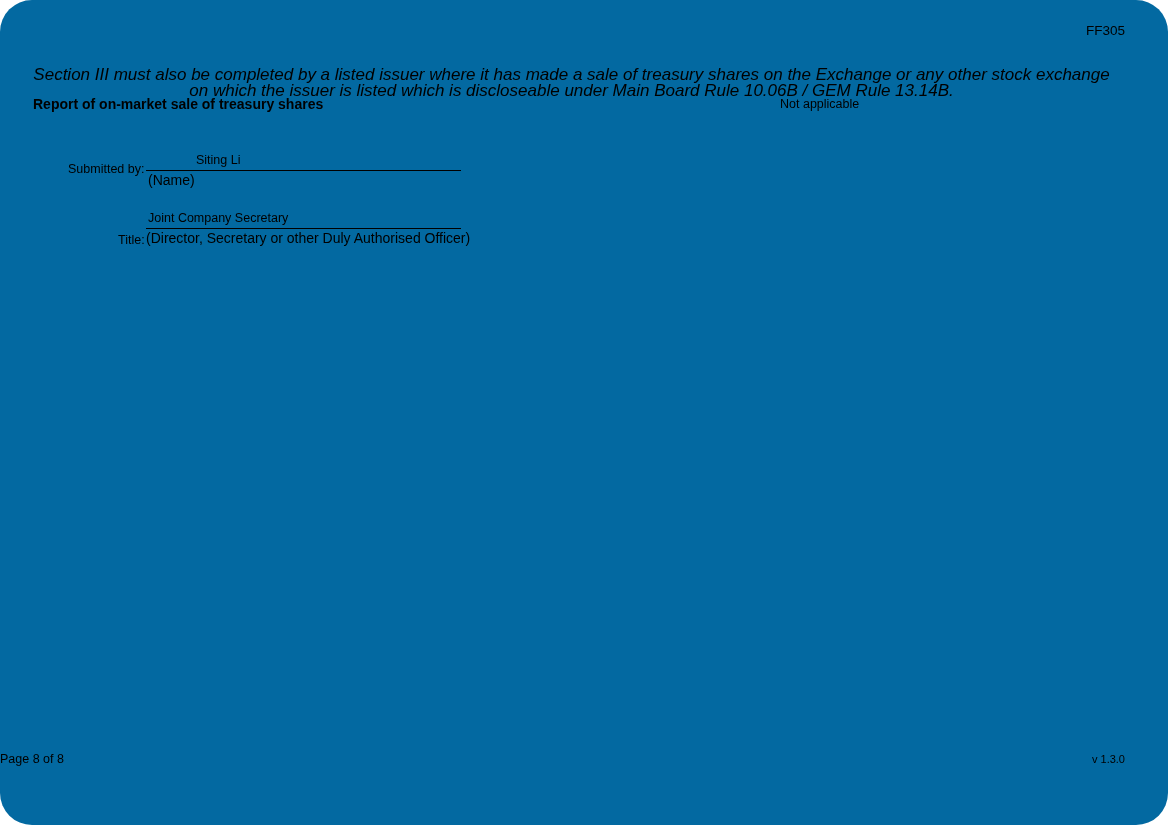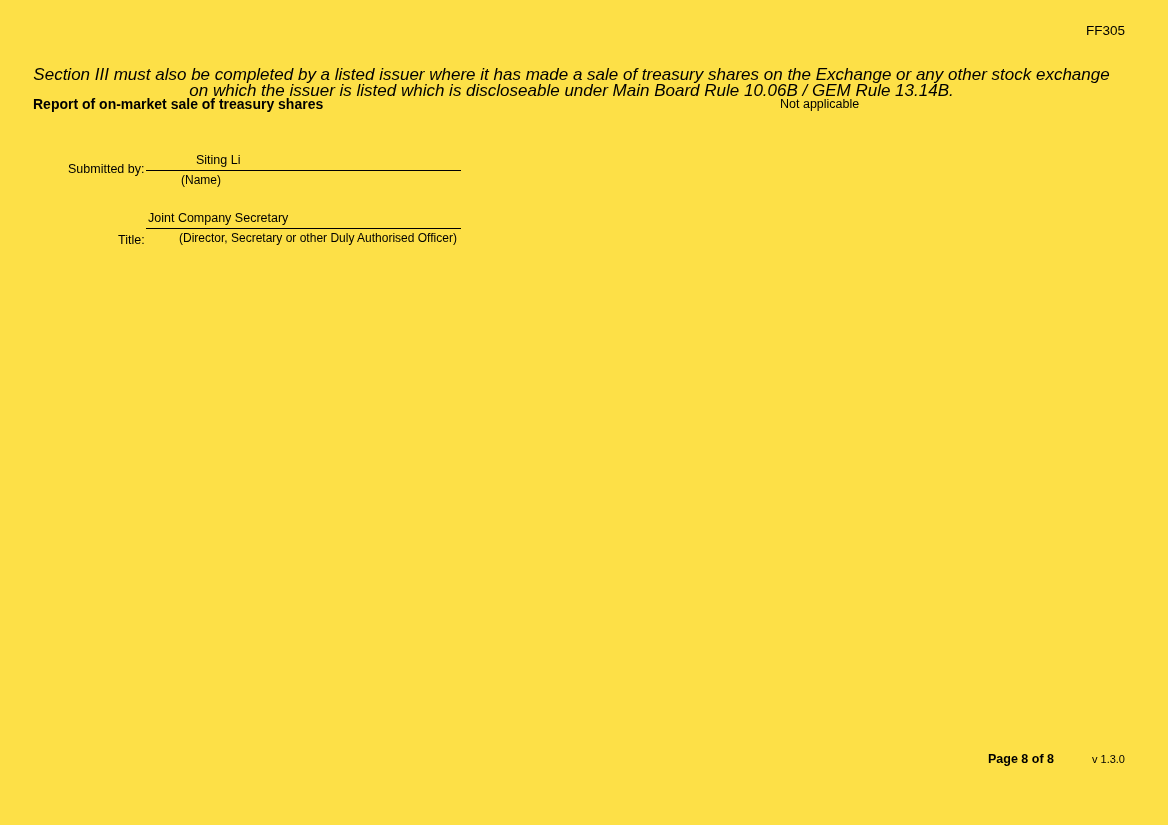--- a/index.html
+++ b/index.html
@@ -8,22 +8,23 @@
     background: #ffffff;
   }
   body {
     font-family: "Liberation Sans", sans-serif;
     color: #000000;
   }
   .page {
     position: relative;
     width: 1168px;
     height: 825px;
-    background: #fde047;
+    background: #0369a1;
     overflow: hidden;
+    border-radius: 32px;
   }
   .form-code {
     position: absolute;
     top: 23px;
     right: 43px;
     font-size: 13.5px;
     line-height: 16px;
     text-align: right;
     white-space: nowrap;
   }
@@ -77,48 +78,46 @@
     line-height: 16px;
     white-space: nowrap;
   }
   .sig-rule {
     position: absolute;
     border-bottom: 1px solid #000000;
     height: 0;
   }
   .sig-caption {
     position: absolute;
-    font-size: 12px;
+    font-size: 14px;
     line-height: 16px;
     white-space: nowrap;
-    margin-left: 33px;
   }
 
   
   .row-submitted .sig-label { top: 9px; left: 68px; }
   .row-submitted .sig-value { top: 0px; left: 148px; margin-left: 48px; }
   .row-submitted .sig-rule  { top: 18px; left: 146px; width: 315px; }
   .row-submitted .sig-caption { top: 20px; left: 148px; }
 
   
   .row-title { margin-top: 0px; }
   .row-title .sig-label { top: 22px; left: 118px; }
   .row-title .sig-value { top: 0px; left: 148px; }
   .row-title .sig-rule  { top: 18px; left: 146px; width: 315px; }
   .row-title .sig-caption { top: 20px; left: 146px; }
 
   .footer-page {
     position: absolute;
     top: 751px;
     left: 0;
     width: 1054px;
-    text-align: right;
+    text-align: left;
     font-size: 12.5px;
     line-height: 17px;
-    font-weight: bold;
   }
   .footer-version {
     position: absolute;
     top: 751px;
     right: 43px;
     font-size: 11px;
     line-height: 17px;
     white-space: nowrap;
   }
 </style>

